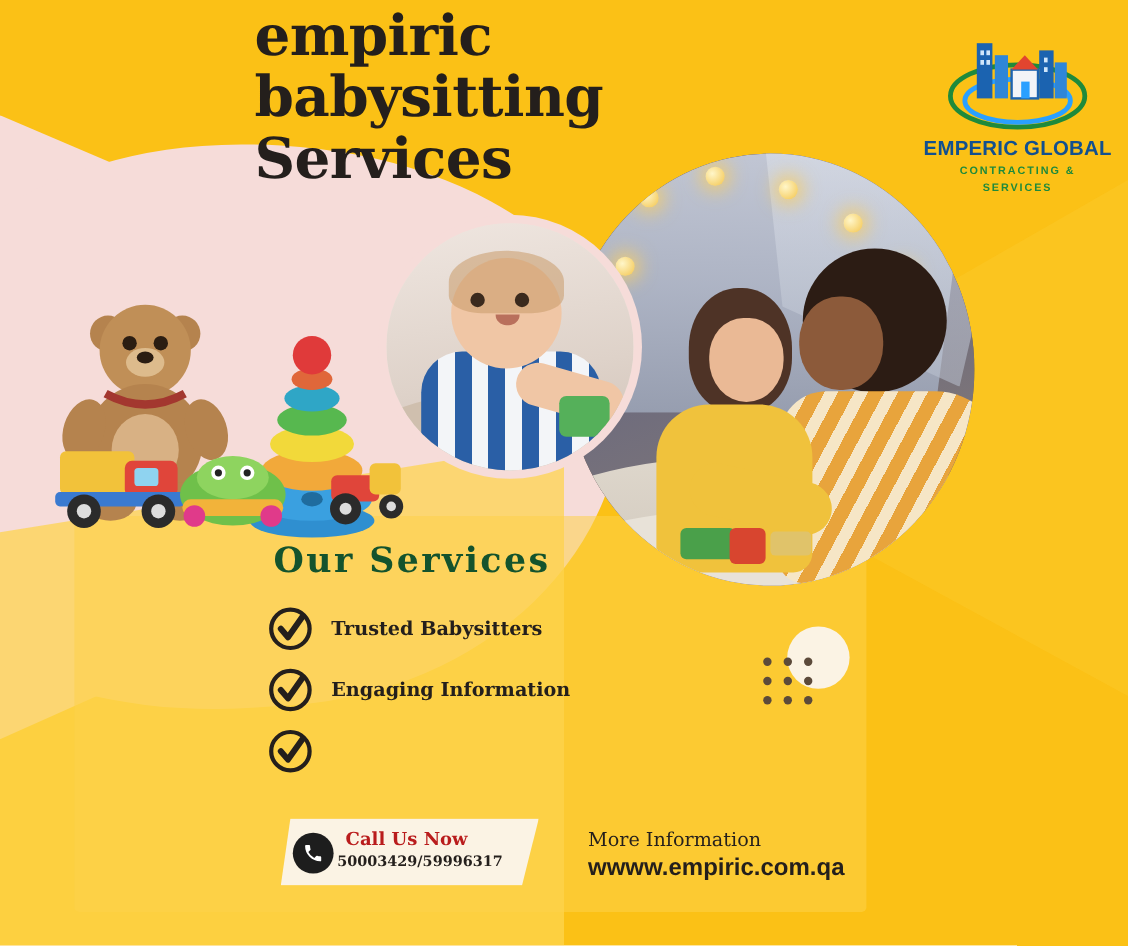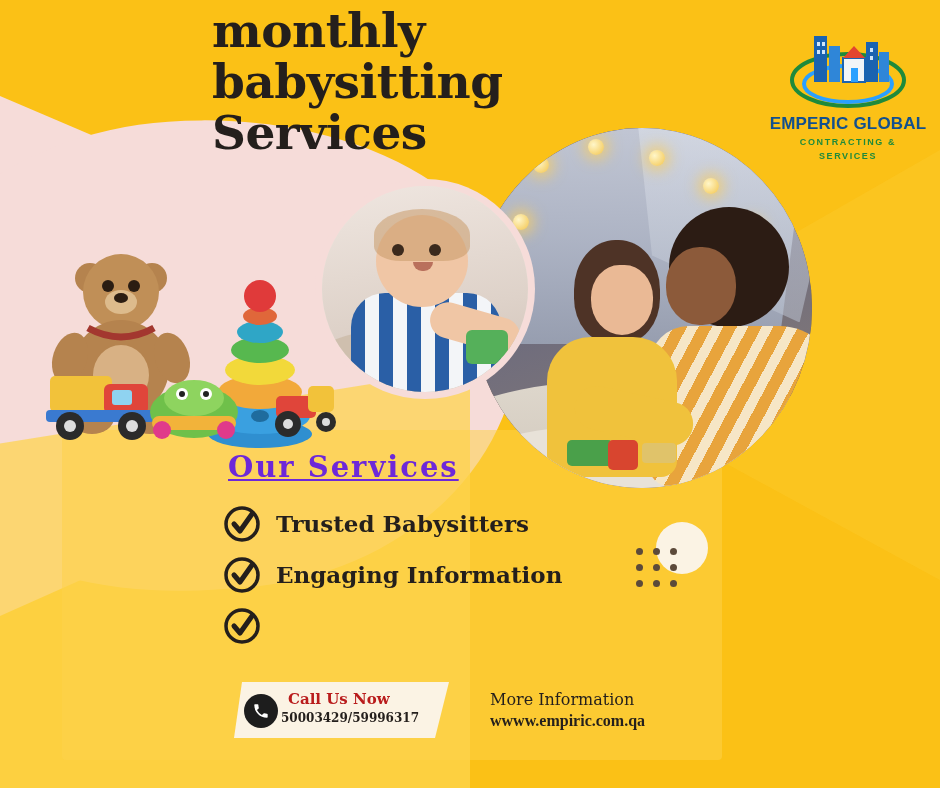--- a/index.html
+++ b/index.html
@@ -181,35 +181,34 @@
 
   
   .services-title {
     position: absolute;
     left: 228px;
     top: 450px;
     font-family: "DejaVu Serif", serif;
     font-weight: bold;
     font-size: 29px;
     letter-spacing: 2px;
-    color: #6d28d9;
-    text-decoration: underline;
+    color: #14532d;
   }
   .service-list { position: absolute; left: 222px; top: 498px; width: 420px; }
   .service-item {
     display: flex;
     align-items: center;
     height: 51px;
     margin-bottom: 0px;
   }
   .check-icon { width: 40px; height: 40px; margin-right: 14px; flex: 0 0 40px; }
   .service-label {
     font-family: "DejaVu Serif", serif;
     font-weight: bold;
-    font-size: 23px;
+    font-size: 16px;
     color: #241f1c;
   }
 
   
   .dots { position:absolute; left: 636px; top: 548px; width: 46px; height: 40px; }
   .dot { position:absolute; width:7px; height:7px; border-radius:50%; background:#5c4a3a; }
   .circle-cream {
     position:absolute; left: 656px; top: 522px; width: 52px; height: 52px;
     border-radius:50%; background:#FBF3E4;
   }
@@ -259,39 +258,39 @@
     left: 490px;
     top: 690px;
     font-family: "DejaVu Serif", serif;
     font-size: 16px;
     color: #241f1c;
   }
   .website {
     position: absolute;
     left: 490px;
     top: 712px;
-    font-family: Liberation Serif, serif;
-    font-weight: bold;
-    font-size: 16px;
+    font-family: Liberation Sans, sans-serif;
+    font-weight: bold;
+    font-size: 20px;
     color: #241f1c;
   }
 </style>
 </head>
 <body>
 
 <div class="poster">
 
   <div class="bg-pink-wedge"></div>
   <div class="bg-pink-blob"></div>
   <div class="bg-lightyellow-wedge"></div>
   <div class="bg-right-wedge"></div>
   <div class="bg-soft-panel"></div>
 
   <div class="headline">
-    <span class="ln">monthly</span>
+    <span class="ln">empiric</span>
     <span class="ln">babysitting</span>
     <span class="ln">Services</span>
   </div>
 
   <div class="logo">
     <div class="logo-mark">
       <svg viewBox="0 0 120 88" width="120" height="88">
         <ellipse cx="60" cy="56" rx="56" ry="26" fill="none" stroke="#1f8a3b" stroke-width="4"></ellipse>
         <ellipse cx="60" cy="60" rx="44" ry="18" fill="none" stroke="#2aa0ff" stroke-width="4"></ellipse>
         <rect x="26" y="12" width="13" height="46" fill="#1b63b0"></rect>

